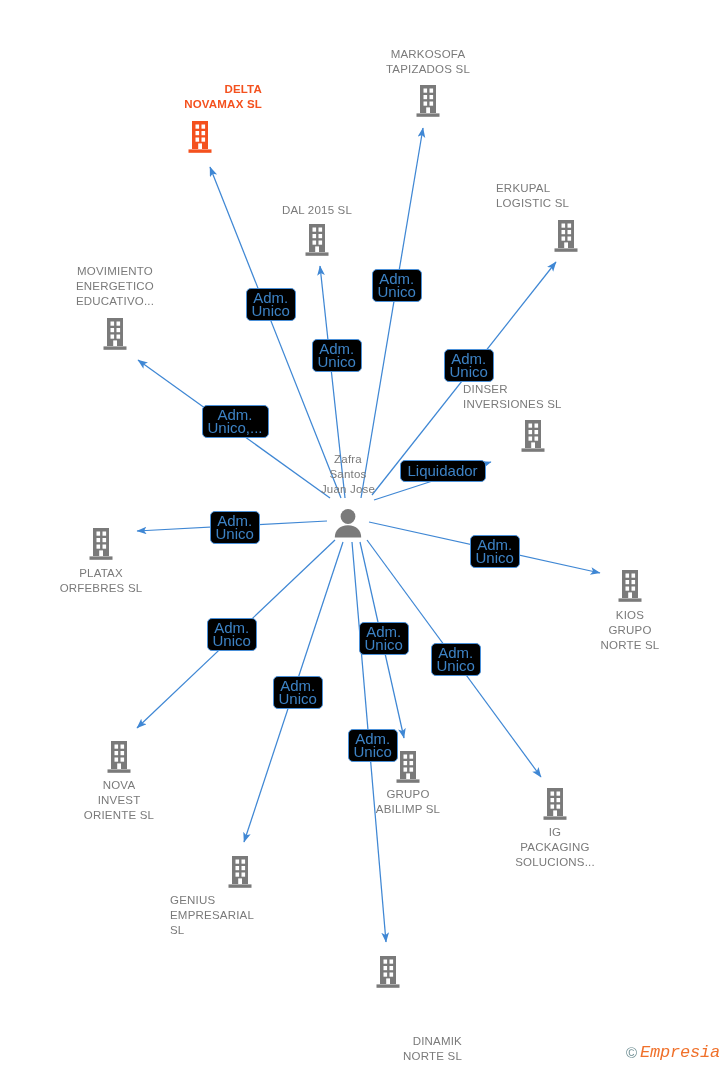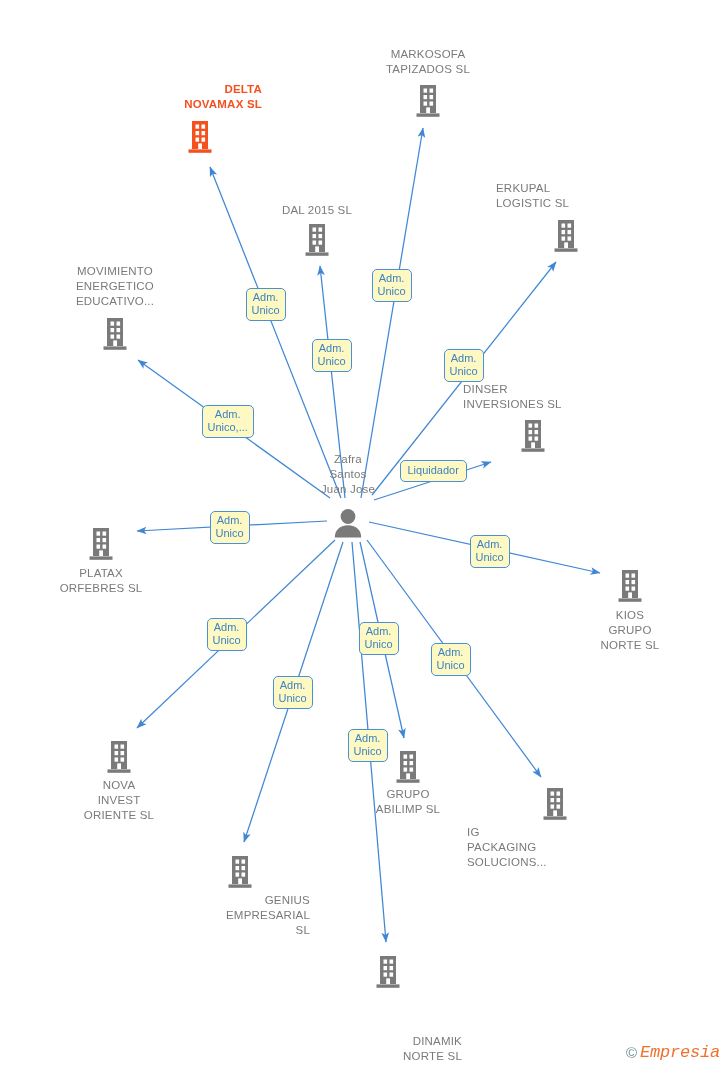--- a/index.html
+++ b/index.html
@@ -38,24 +38,24 @@
     color: #6b6b6b;
     font-weight: bold;
   }
   .node-icon {
     display: block;
     margin: 1px auto 0 auto;
   }
   .edge-label {
     position: absolute;
     border: 1.3px solid #4a90d9;
-    background: #fef9c3;
+    background: #000000;
     border-radius: 5px;
     color: #3d82c4;
-    font-size: 11px;
+    font-size: 15px;
     line-height: 13px;
     text-align: center;
     padding: 2px 5px 3px 5px;
     font-family: "Liberation Sans", sans-serif;
     white-space: pre-line;
     box-sizing: border-box;
     pointer-events: auto;
   }
   .edge-label.single {
     padding: 3px 7px 4px 7px;
@@ -289,39 +289,39 @@
           <rect x="10.5" y="4.5" width="3.6" height="4.2" fill="#ffffff"></rect>
           <rect x="16.5" y="4.5" width="3.6" height="4.2" fill="#ffffff"></rect>
           <rect x="10.5" y="11" width="3.6" height="4.2" fill="#ffffff"></rect>
           <rect x="16.5" y="11" width="3.6" height="4.2" fill="#ffffff"></rect>
           <rect x="10.5" y="17.5" width="3.6" height="4.2" fill="#ffffff"></rect>
           <rect x="16.5" y="17.5" width="3.6" height="4.2" fill="#ffffff"></rect>
           <rect x="13.2" y="23.4" width="3.8" height="5.6" fill="#ffffff"></rect>
           <rect x="3.5" y="29.4" width="23" height="3.4" fill="#7a7a7a"></rect>
         </svg>
       </div>
-      <div style="position: absolute; left: 467px; top: 825px; width: 140px; ">
+      <div style="position: absolute; left: 485px; top: 825px; width: 140px; text-align: center;">
         <div class="node-label">IG
 PACKAGING
 SOLUCIONS...</div>
       </div>
       <div style="position: absolute; left: 180px; top: 854px; width: 120px; text-align: center;">
         <svg width="30" height="34" viewBox="0 0 30 34" class="node-icon">
           <path d="M7,1 H23 V29 H7 Z" fill="#7a7a7a"></path>
           <rect x="10.5" y="4.5" width="3.6" height="4.2" fill="#ffffff"></rect>
           <rect x="16.5" y="4.5" width="3.6" height="4.2" fill="#ffffff"></rect>
           <rect x="10.5" y="11" width="3.6" height="4.2" fill="#ffffff"></rect>
           <rect x="16.5" y="11" width="3.6" height="4.2" fill="#ffffff"></rect>
           <rect x="10.5" y="17.5" width="3.6" height="4.2" fill="#ffffff"></rect>
           <rect x="16.5" y="17.5" width="3.6" height="4.2" fill="#ffffff"></rect>
           <rect x="13.2" y="23.4" width="3.8" height="5.6" fill="#ffffff"></rect>
           <rect x="3.5" y="29.4" width="23" height="3.4" fill="#7a7a7a"></rect>
         </svg>
       </div>
-      <div style="position: absolute; left: 170px; top: 893px; width: 140px; text-align: right;">
+      <div style="position: absolute; left: 170px; top: 893px; width: 140px; text-align: left;">
         <div class="node-label">GENIUS
 EMPRESARIAL
 SL</div>
       </div>
       <div style="position: absolute; left: 328px; top: 954px; width: 120px; text-align: center;">
         <svg width="30" height="34" viewBox="0 0 30 34" class="node-icon">
           <path d="M7,1 H23 V29 H7 Z" fill="#7a7a7a"></path>
           <rect x="10.5" y="4.5" width="3.6" height="4.2" fill="#ffffff"></rect>
           <rect x="16.5" y="4.5" width="3.6" height="4.2" fill="#ffffff"></rect>
           <rect x="10.5" y="11" width="3.6" height="4.2" fill="#ffffff"></rect>

